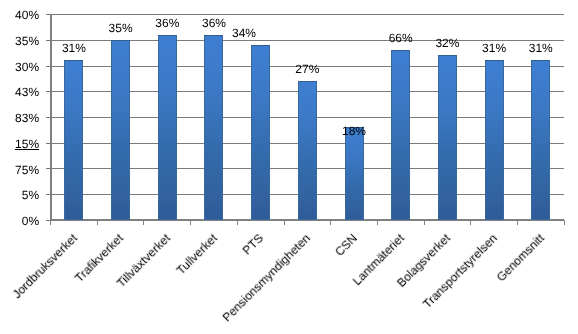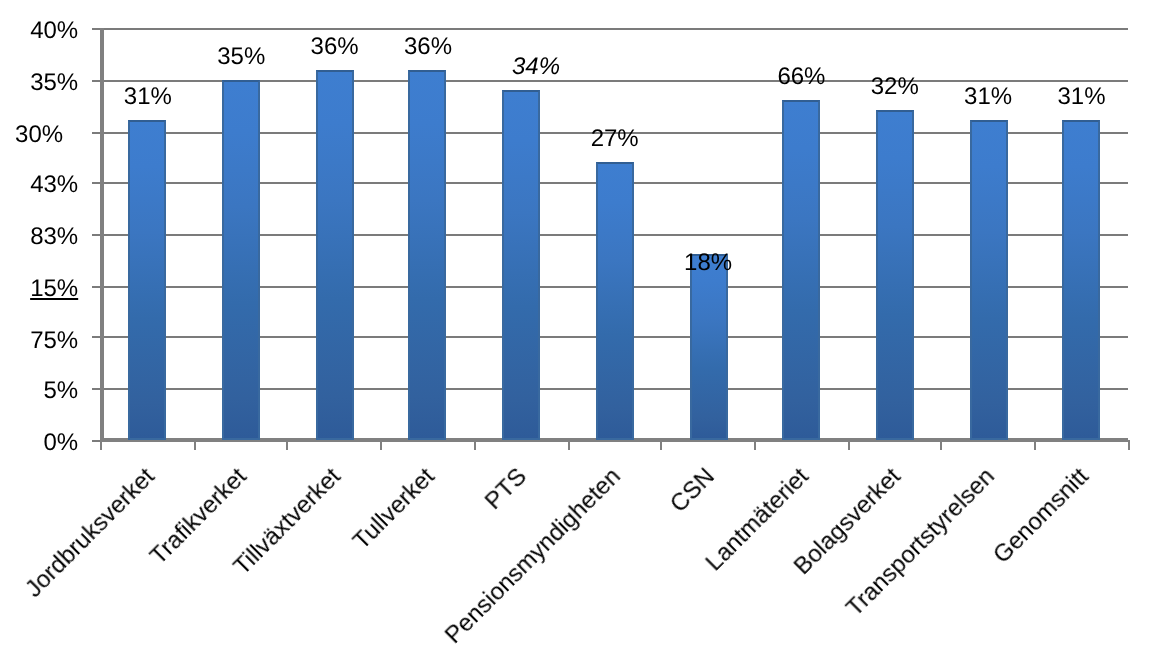--- a/index.html
+++ b/index.html
@@ -73,28 +73,28 @@
     <div class="bar" title="" style="left: 391.214px; top: 50.18px; width: 19px; height: 169.62px;"></div>
     <div class="bar" title="" style="left: 437.895px; top: 55.32px; width: 19px; height: 164.48px;"></div>
     <div class="bar" title="" style="left: 484.577px; top: 60.46px; width: 19px; height: 159.34px;"></div>
     <div class="bar" title="" style="left: 531.259px; top: 60.46px; width: 19px; height: 159.34px;"></div>
     <div class="ylabel" style="width: 39.1px; top: 214.9px;">0%</div>
     <div class="ylabel" style="width: 39.1px; top: 189.2px;">5%</div>
     <div class="ylabel" style="width: 39.1px; top: 163.5px;">75%</div>
     <div class="ylabel" style="width: 39.1px; top: 137.8px; text-decoration: underline;">15%</div>
     <div class="ylabel" style="width: 39.1px; top: 112.1px;">83%</div>
     <div class="ylabel" style="width: 39.1px; top: 86.4px;">43%</div>
-    <div class="ylabel" style="width: 39.1px; top: 60.7px; text-align: center;">30%</div>
+    <div class="ylabel" style="width: 39.1px; top: 60.7px;">30%</div>
     <div class="ylabel" style="width: 39.1px; top: 35px;">35%</div>
     <div class="ylabel" style="width: 39.1px; top: 9.3px;">40%</div>
     <div class="dlabel" style="left: 43.9409px; top: 42.26px;">31%</div>
     <div class="dlabel" style="left: 90.6227px; top: 21.7px;">35%</div>
     <div class="dlabel" style="left: 137.305px; top: 16.56px;">36%</div>
     <div class="dlabel" style="left: 183.986px; top: 16.56px;">36%</div>
-    <div class="dlabel" style="left: 238px; top: 26.84px; font-style: italic;">34%</div>
+    <div class="dlabel" style="left: 214px; top: 26.84px;">34%</div>
     <div class="dlabel" style="left: 277.35px; top: 62.82px;">27%</div>
     <div class="dlabel" style="left: 324.032px; top: 109.08px; margin-top: 16px;">18%</div>
     <div class="dlabel" style="left: 370.714px; top: 31.98px;">66%</div>
     <div class="dlabel" style="left: 417.395px; top: 37.12px;">32%</div>
     <div class="dlabel" style="left: 464.077px; top: 42.26px;">31%</div>
     <div class="dlabel" style="left: 510.759px; top: 42.26px;">31%</div>
     <div class="xlabel" style="left: -175.259px; top: 229.8px; transform: translateZ(0px) rotate(-45deg);">Jordbruksverket</div>
     <div class="xlabel" style="left: -128.577px; top: 229.8px; transform: translateZ(0px) rotate(-45deg);">Trafikverket</div>
     <div class="xlabel" style="left: -81.8955px; top: 229.8px; transform: translateZ(0px) rotate(-45deg);">Tillväxtverket</div>
     <div class="xlabel" style="left: -35.2136px; top: 229.8px; transform: translateZ(0px) rotate(-45deg);">Tullverket</div>

